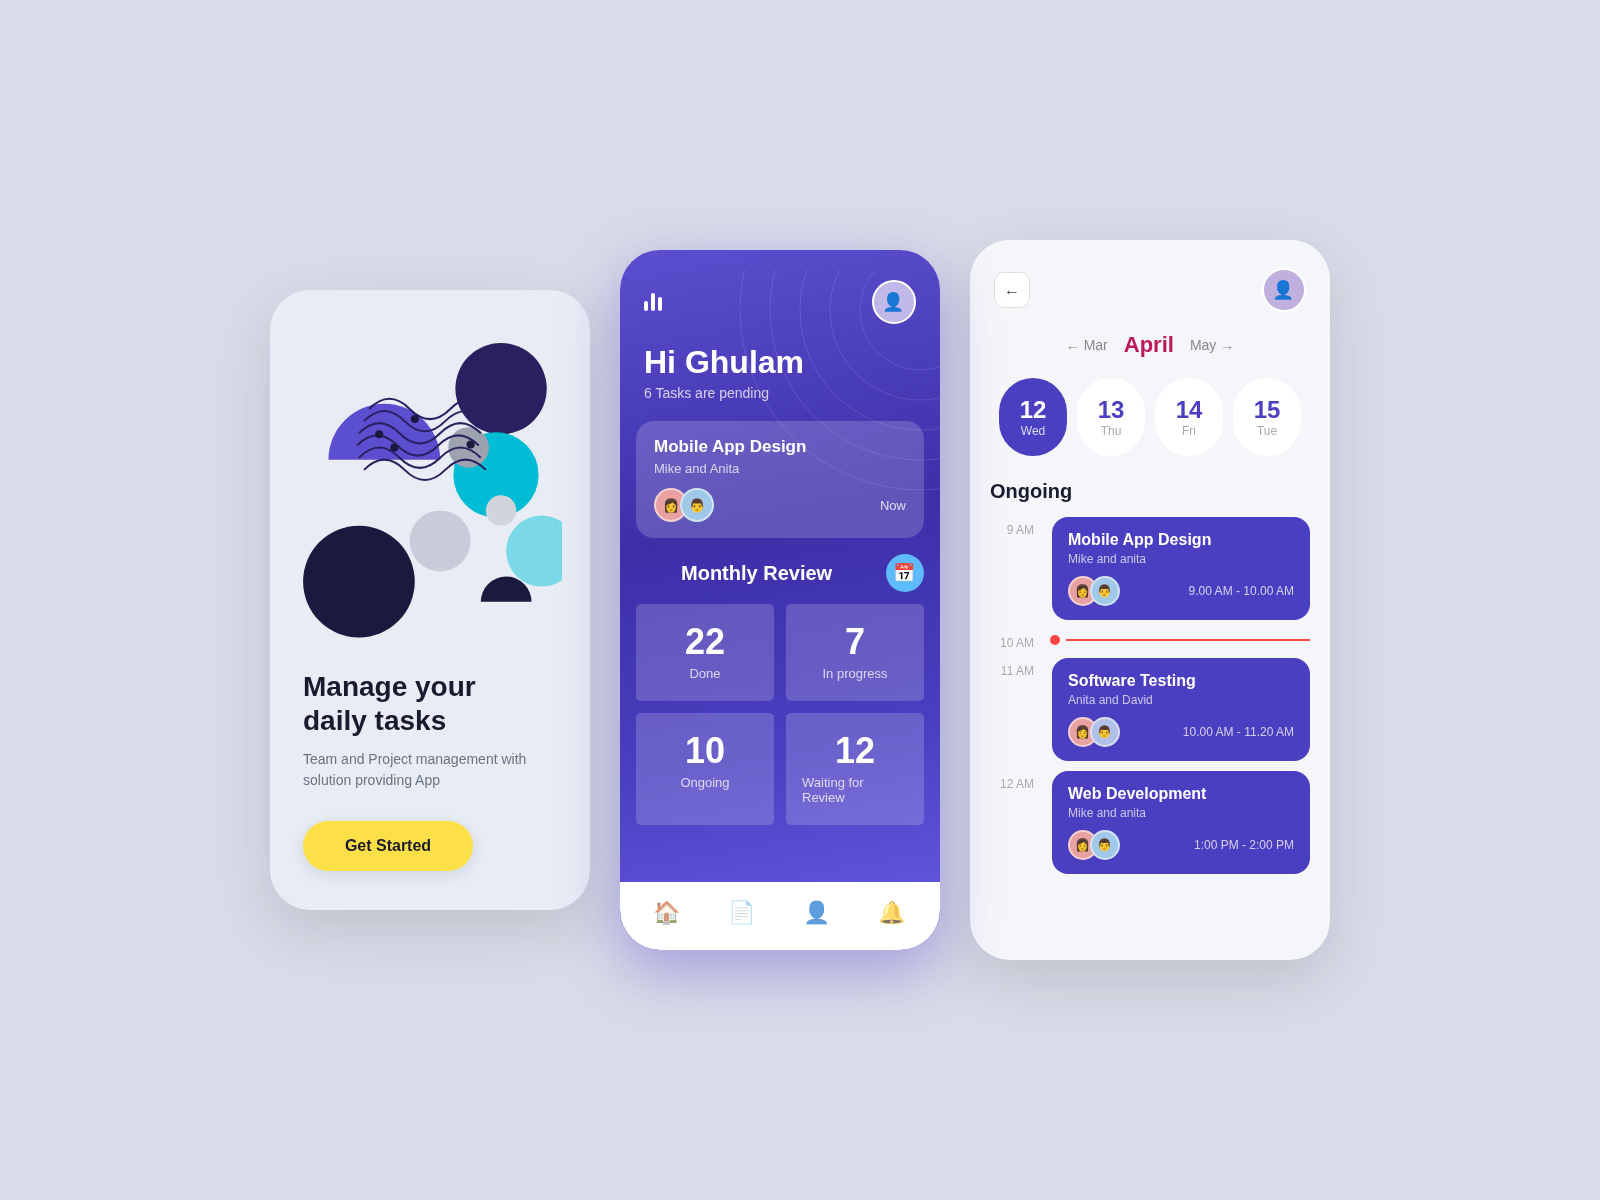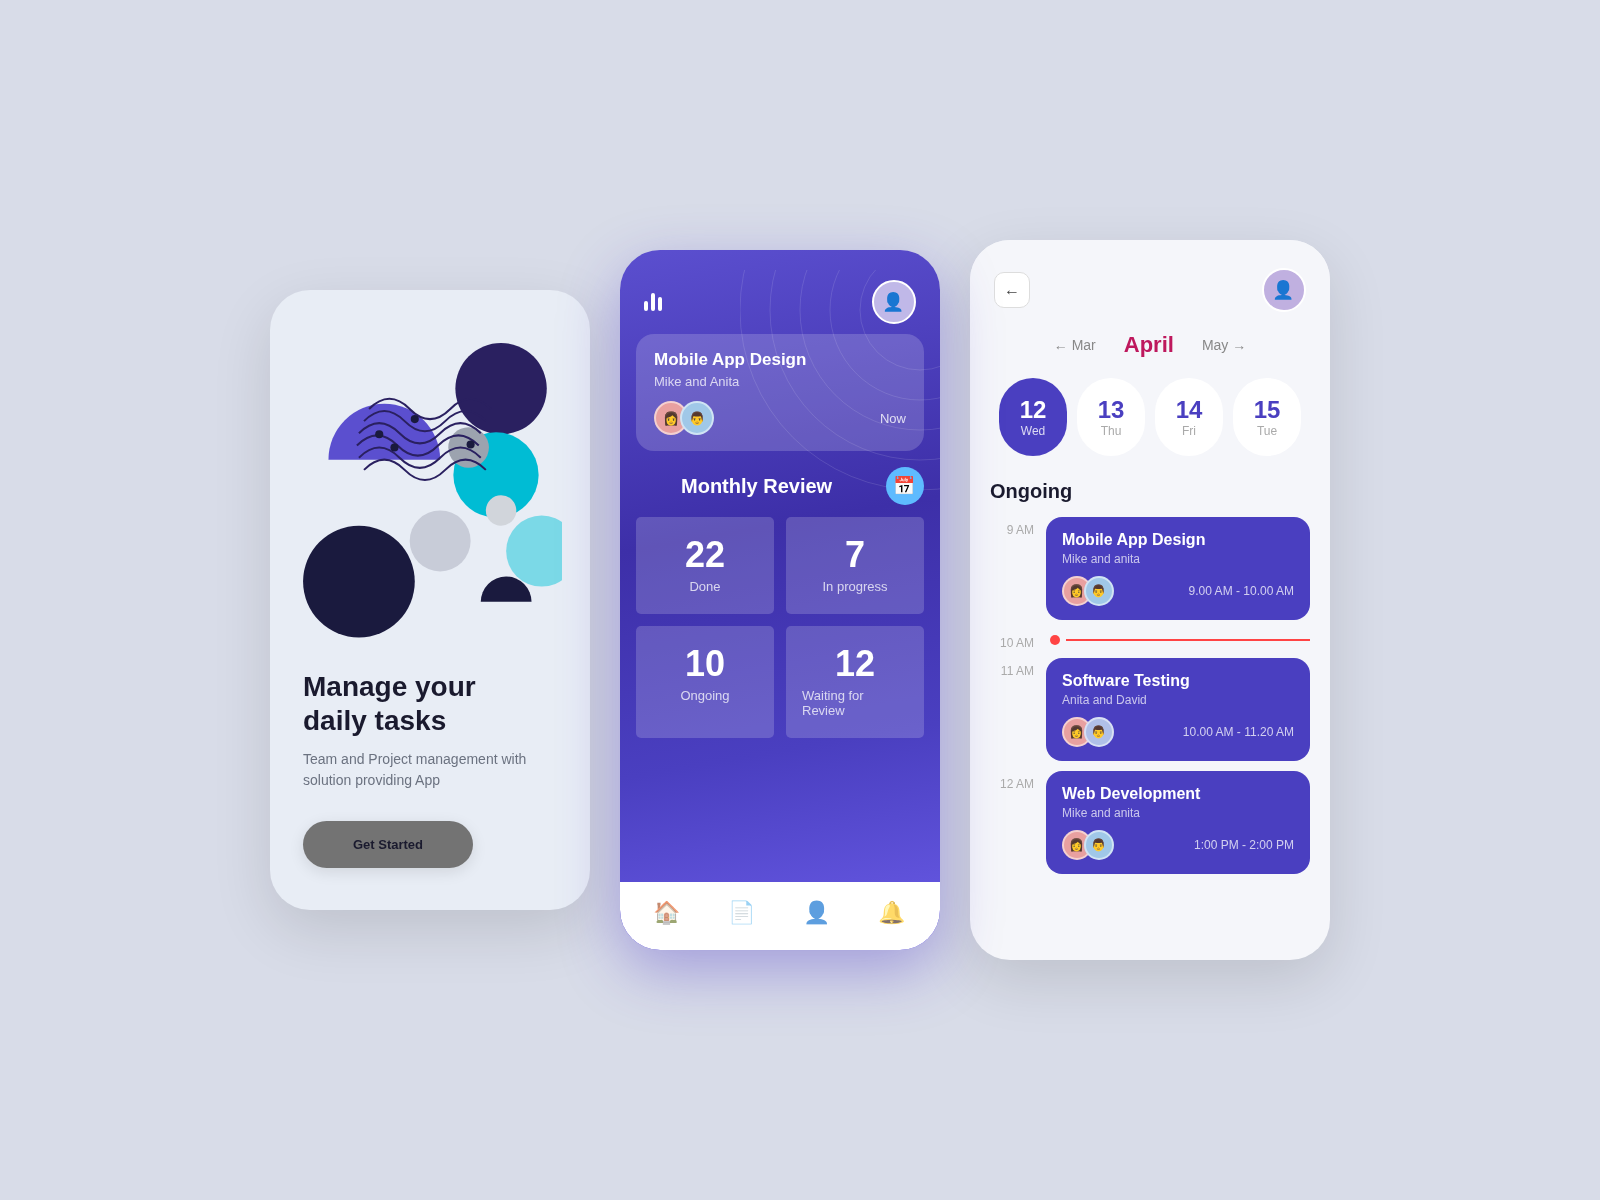--- a/index.html
+++ b/index.html
@@ -49,25 +49,25 @@
       line-height: 1.2;
       margin-bottom: 12px;
     }
     .screen1-subtitle {
       font-size: 14px;
       color: #6b7280;
       line-height: 1.5;
       margin-bottom: 30px;
     }
     .get-started-btn {
-      background: #737373;
+      background: #fde047;
       border: none;
       border-radius: 50px;
       padding: 16px 32px;
-      font-size: 13px;
+      font-size: 16px;
       font-weight: 700;
       color: #1a1a2e;
       cursor: pointer;
       width: 170px;
       box-shadow: 0 4px 15px rgba(0,0,0,0.1);
     }
 
     
     .illus-svg {
       width: 100%;
@@ -287,21 +287,21 @@
       justify-content: center;
       font-size: 16px;
       color: #444;
       cursor: pointer;
       background: white;
     }
     .cal-month-nav {
       display: flex;
       align-items: center;
       justify-content: center;
-      gap: 28px;
+      gap: 16px;
       padding: 6px 24px 14px;
     }
     .month-arrow {
       font-size: 14px;
       color: #888;
       cursor: pointer;
     }
     .month-label {
       font-size: 22px;
       font-weight: 800;
@@ -350,21 +350,21 @@
     }
     .ongoing-title {
       font-size: 20px;
       font-weight: 800;
       color: #1a1a2e;
       margin-bottom: 14px;
     }
 
     .schedule-row {
       display: flex;
-      gap: 12px;
+      gap: 18px;
       margin-bottom: 0;
       position: relative;
     }
     .time-label {
       font-size: 12px;
       color: #aaa;
       min-width: 44px;
       padding-top: 6px;
       text-align: right;
     }
@@ -480,20 +480,24 @@
 
     <div class="screen2-header">
       <div class="bar-icon">
         <span style="width:4px;height:10px;"></span>
         <span style="width:4px;height:18px;"></span>
         <span style="width:4px;height:14px;"></span>
       </div>
       <div class="avatar-circle">👤</div>
     </div>
 
+    <div class="screen2-greeting">
+      <div class="greeting-title">Hi Ghulam</div>
+      <div class="greeting-sub">6 Tasks are pending</div>
+    </div>
 
     <div class="screen2-body">
 
       <div class="task-card">
         <div class="task-card-title">Mobile App Design</div>
         <div class="task-card-sub">Mike and Anita</div>
         <div class="task-card-footer">
           <div class="avatar-group">
             <div class="avatar-sm" style="background:#e8a0a0;">👩</div>
             <div class="avatar-sm" style="background:#a0c8e8;">👨</div>

